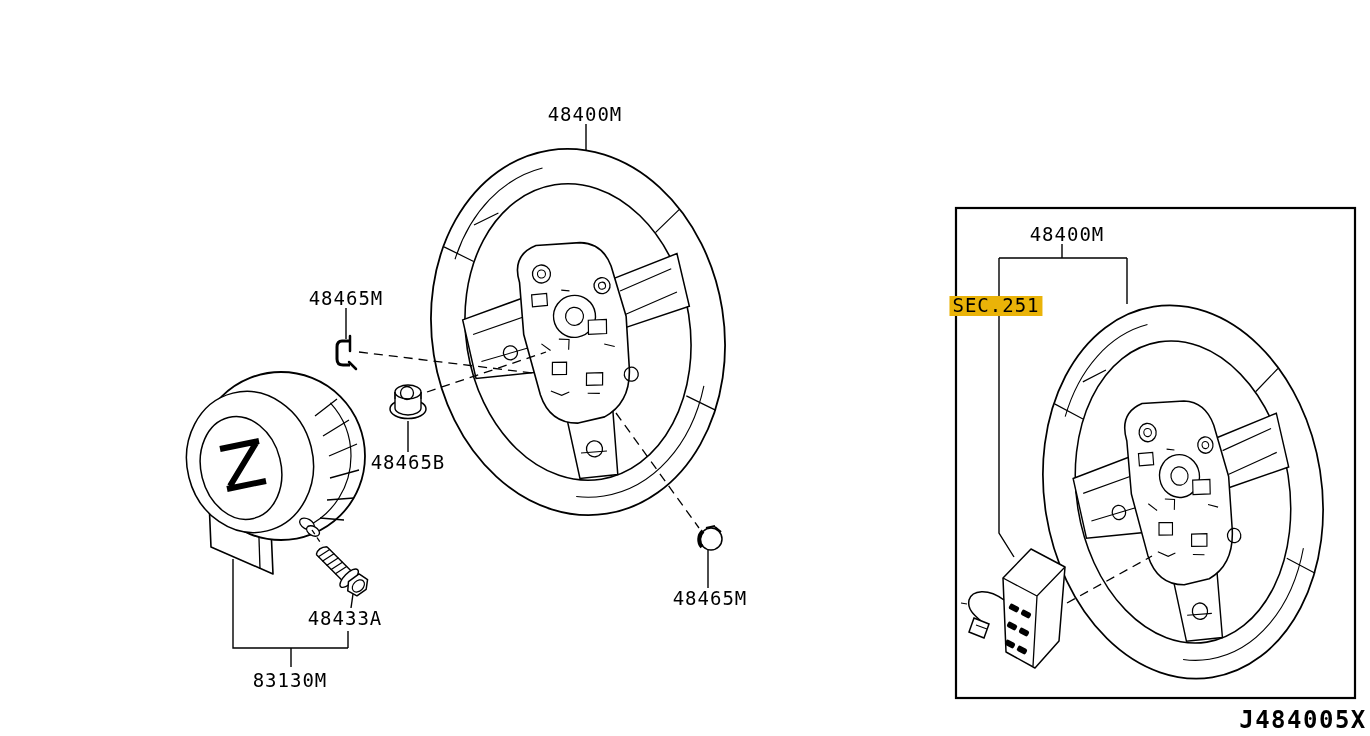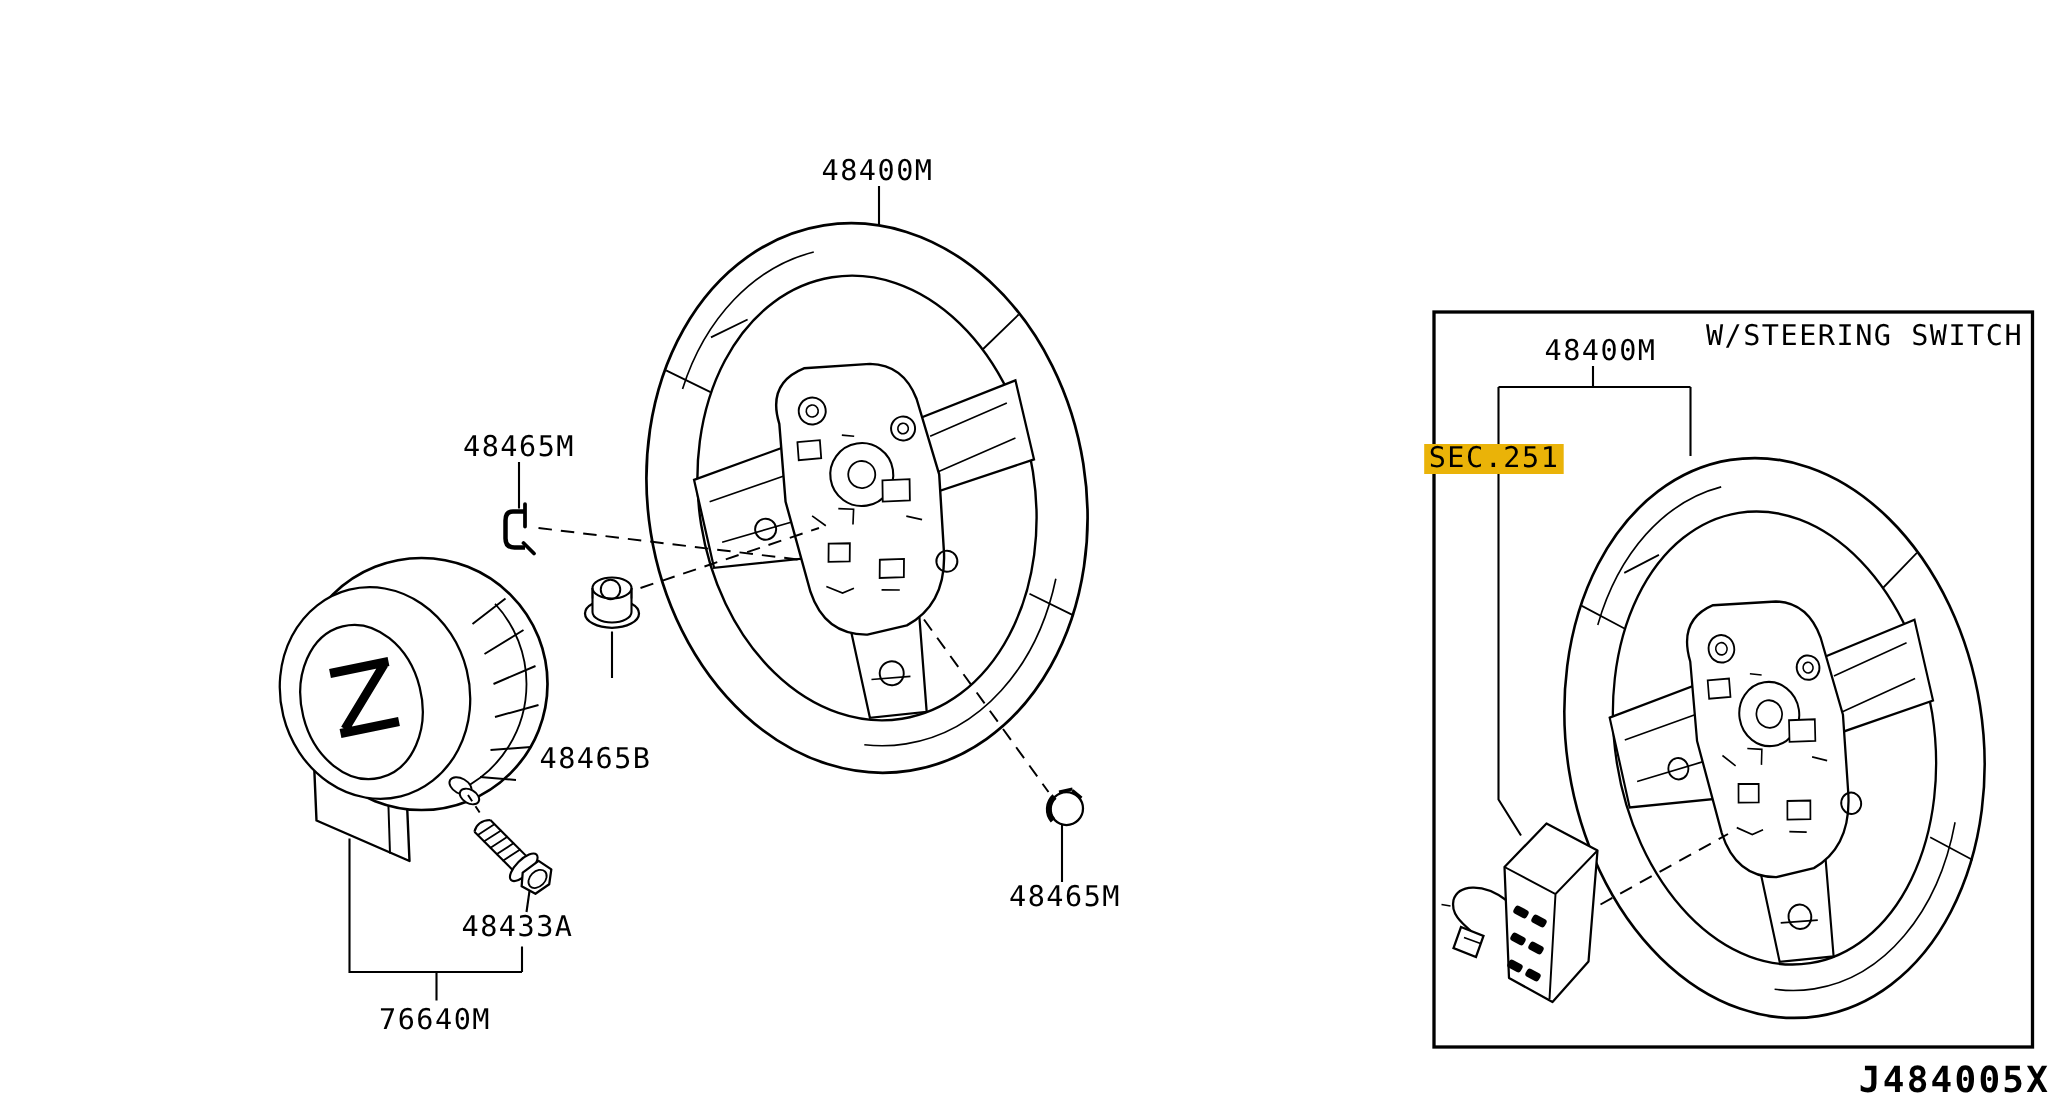--- a/index.html
+++ b/index.html
@@ -10,21 +10,21 @@
     padding-left:13px;
   }
   .stage svg{position:absolute;left:0;top:0;}
   .lbl{
     position:absolute;transform:translateX(-50%);
     font-size:19px;line-height:1.05;letter-spacing:1px;white-space:nowrap;
     color:#000;
   }
   .lbl-main-wheel   {left:585px;top:105px;}
   .lbl-clip-top     {left:346px;top:289px;}
-  .lbl-nut          {left:397px;top:453px;margin-top:44px;}
+  .lbl-nut          {left:408px;top:453px;}
   .lbl-bolt         {left:345px;top:609px;text-align:right;}
   .lbl-airbag       {left:290px;top:671px;}
   .lbl-clip-bottom  {left:710px;top:589px;}
   .lbl-inset-wheel  {left:1067px;top:225px;}
   .lbl-inset-title  {left:1243px;top:215px;}
   .lbl-section-ref  {left:996px;top:296px;background:#eab308;padding:0 3px;}
   .lbl-diagram-code {left:1303px;top:708px;font-size:24px;letter-spacing:1.5px;font-weight:bold;}
 </style>
 </head>
 <body>
@@ -171,21 +171,20 @@
       </g>
 
       <path d="M 1067,603 L 1152,556" stroke-width="1.3" stroke-dasharray="9 6"></path>
     </g>
   </svg>
 
   <div class="lbl lbl-main-wheel">48400M</div>
   <div class="lbl lbl-clip-top">48465M</div>
   <div class="lbl lbl-nut">48465B</div>
   <div class="lbl lbl-bolt">48433A</div>
-  <div class="lbl lbl-airbag">76640M</div>
+  <div class="lbl lbl-airbag">83130M</div>
   <div class="lbl lbl-clip-bottom">48465M</div>
 
   <div class="lbl lbl-inset-wheel">48400M</div>
-  <div class="lbl lbl-inset-title">W/STEERING SWITCH</div>
   <div class="lbl lbl-section-ref">SEC.251</div>
 
   <div class="lbl lbl-diagram-code">J484005X</div>
 </div>
 
 </body></html>

